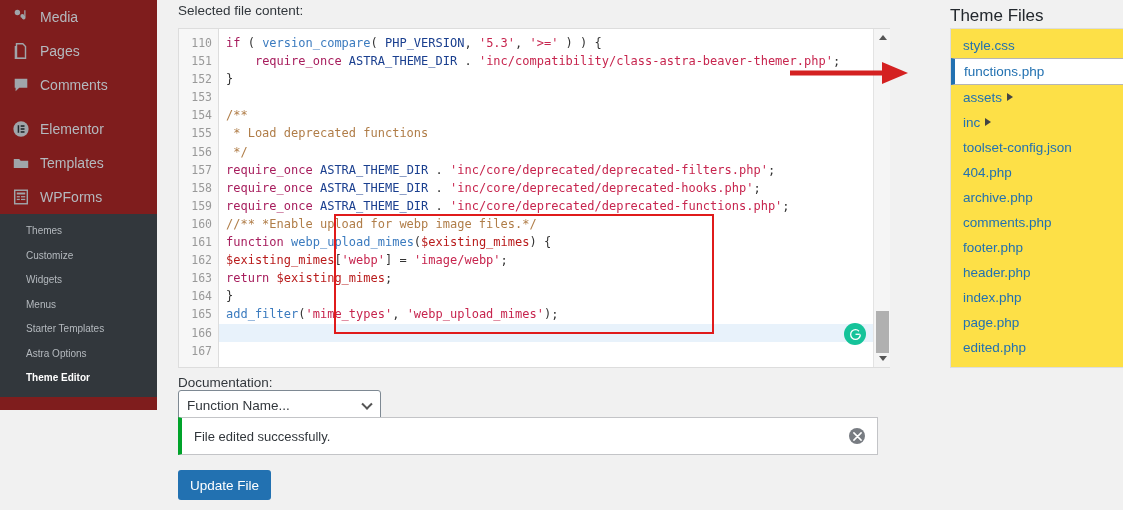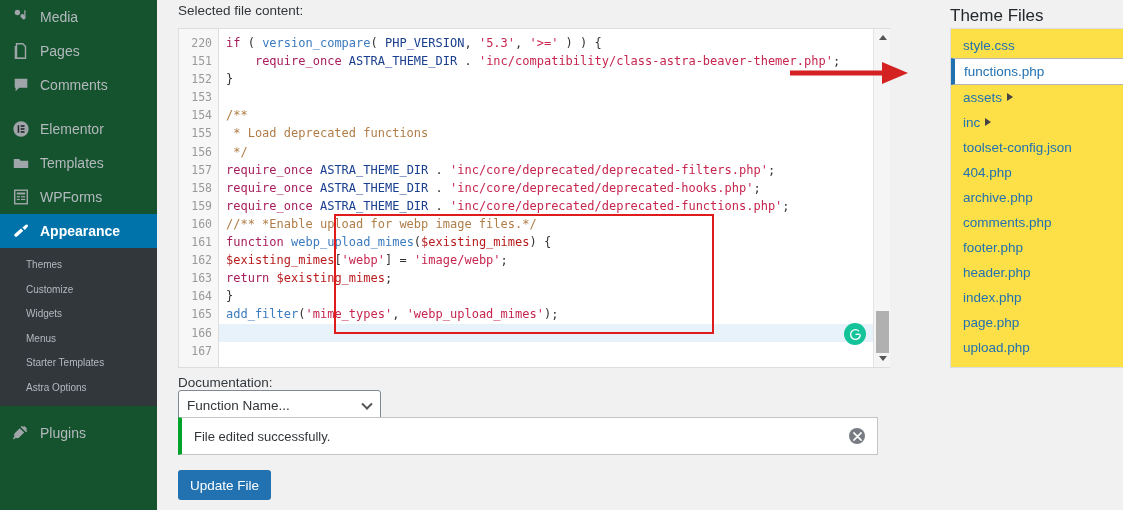--- a/index.html
+++ b/index.html
@@ -6,22 +6,22 @@
   html, body {
     width: 1123px; height: 510px;
     overflow: hidden;
     font-family: "Liberation Sans", sans-serif;
     background: #f1f1f1;
   }
   #app { position: relative; width: 1123px; height: 510px; display: flex; }
 
   
   #adminmenu {
-    width: 157px; height: 510px;
-    background: #14532d;
+    width: 157px; height: 410px;
+    background: #7f1d1d;
     flex: 0 0 157px;
     position: relative;
     overflow: hidden;
   }
   .menu-top {
     display: flex; align-items: center;
     height: 34px;
     padding-left: 11px;
     color: #b4b9be;
     font-size: 14px;
@@ -374,56 +374,48 @@
               <rect x="3" y="2.5" width="14" height="15" fill="none" stroke="#a0a5aa" stroke-width="1.6"></rect>
               <rect x="5.3" y="5" width="9.4" height="2.2"></rect>
               <rect x="5.3" y="9" width="3.4" height="1.4"></rect>
               <rect x="10" y="9" width="4.7" height="1.4"></rect>
               <rect x="5.3" y="12" width="3.4" height="1.4"></rect>
               <rect x="10" y="12" width="4.7" height="1.4"></rect>
             </svg>
           </span>
           <span class="mlabel">WPForms</span>
         </div>
-        <div class="menu-top current">
-          <span class="mi menu-icon">
-            <svg width="18" height="18" viewBox="0 0 20 20">
-              <path d="M17.5 3.4c-.8-.9-2-.6-2.9.2l-3 2.6 2.7 2.7 2.6-3c.8-.9 1.1-1.9.6-2.5z"></path>
-              <path d="M12.6 9.7 10 7.1 3.3 13c-.9.8-1.1 2-.2 2.9s2.1.7 2.9-.2z"></path>
-            </svg>
-          </span>
-          <span class="mlabel">Appearance</span>
-        </div>
         <div id="submenu">
           <div class="sub-item">Themes</div>
           <div class="sub-item">Customize</div>
           <div class="sub-item">Widgets</div>
           <div class="sub-item">Menus</div>
           <div class="sub-item">Starter Templates</div>
           <div class="sub-item">Astra Options</div>
+          <div class="sub-item active">Theme Editor</div>
         </div>
         <div class="menu-sep"></div>
         <div class="menu-top">
           <span class="mi menu-icon">
             <svg width="18" height="18" viewBox="0 0 20 20">
               <path d="M13.6 2.2 12.4 3.4 11 2l-1.3 1.3 5.9 5.9L17 7.9l-1.4-1.4 1.2-1.2zM8.6 4.6 3.3 9.9c-1.1 1.1-1.3 2.8-.5 4.1L1 16l1.1 1.1 2-1.8c1.3.8 3 .6 4.1-.5l5.3-5.3z"></path>
             </svg>
           </span>
           <span class="mlabel">Plugins</span>
         </div>
       </div>
   </nav>
 
   <div id="main">
 
     <div class="label-sel">Selected file content:</div>
 
     <div id="editor-wrap">
       <div id="gutter">
-          <div class="ln">220</div>
+          <div class="ln">110</div>
           <div class="ln">151</div>
           <div class="ln">152</div>
           <div class="ln">153</div>
           <div class="ln">154</div>
           <div class="ln">155</div>
           <div class="ln">156</div>
           <div class="ln">157</div>
           <div class="ln">158</div>
           <div class="ln">159</div>
           <div class="ln">160</div>
@@ -493,21 +485,21 @@
           <div class="tf-item"><span>assets</span><span class="caret"></span></div>
           <div class="tf-item"><span>inc</span><span class="caret"></span></div>
           <div class="tf-item"><span>toolset-config.json</span></div>
           <div class="tf-item"><span>404.php</span></div>
           <div class="tf-item"><span>archive.php</span></div>
           <div class="tf-item"><span>comments.php</span></div>
           <div class="tf-item"><span>footer.php</span></div>
           <div class="tf-item"><span>header.php</span></div>
           <div class="tf-item"><span>index.php</span></div>
           <div class="tf-item"><span>page.php</span></div>
-          <div class="tf-item"><span>upload.php</span></div>
+          <div class="tf-item"><span>edited.php</span></div>
         </div>
       <div id="tf-scroll">
         <div class="sb-arrow up">
             <i></i>
           </div>
         <div id="tf-thumb"></div>
         <div class="sb-arrow dn">
             <i></i>
           </div>
       </div>

